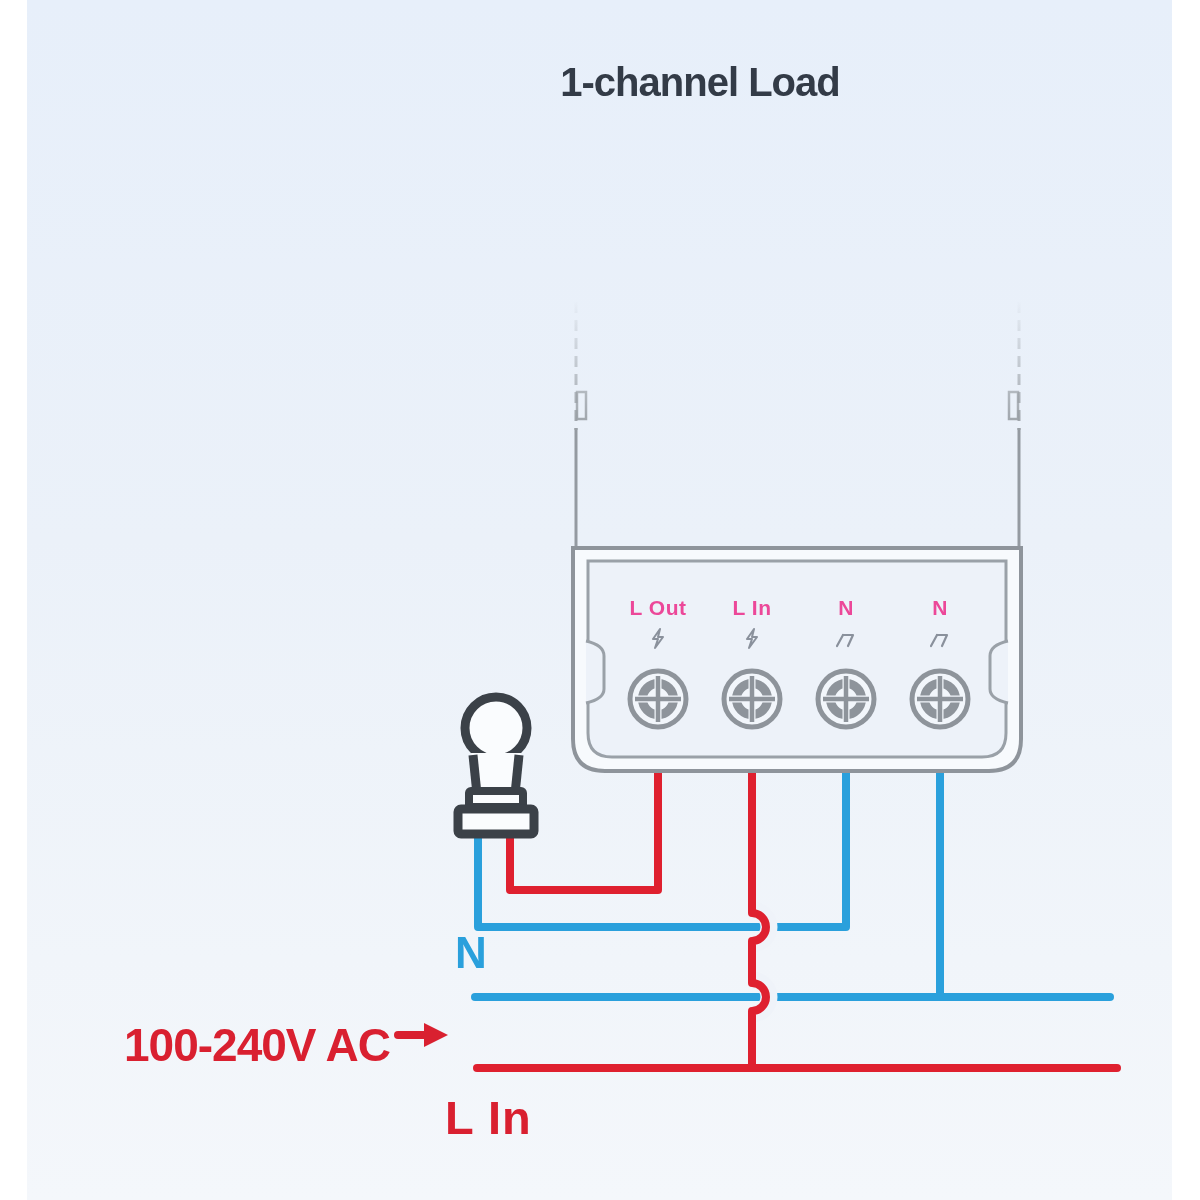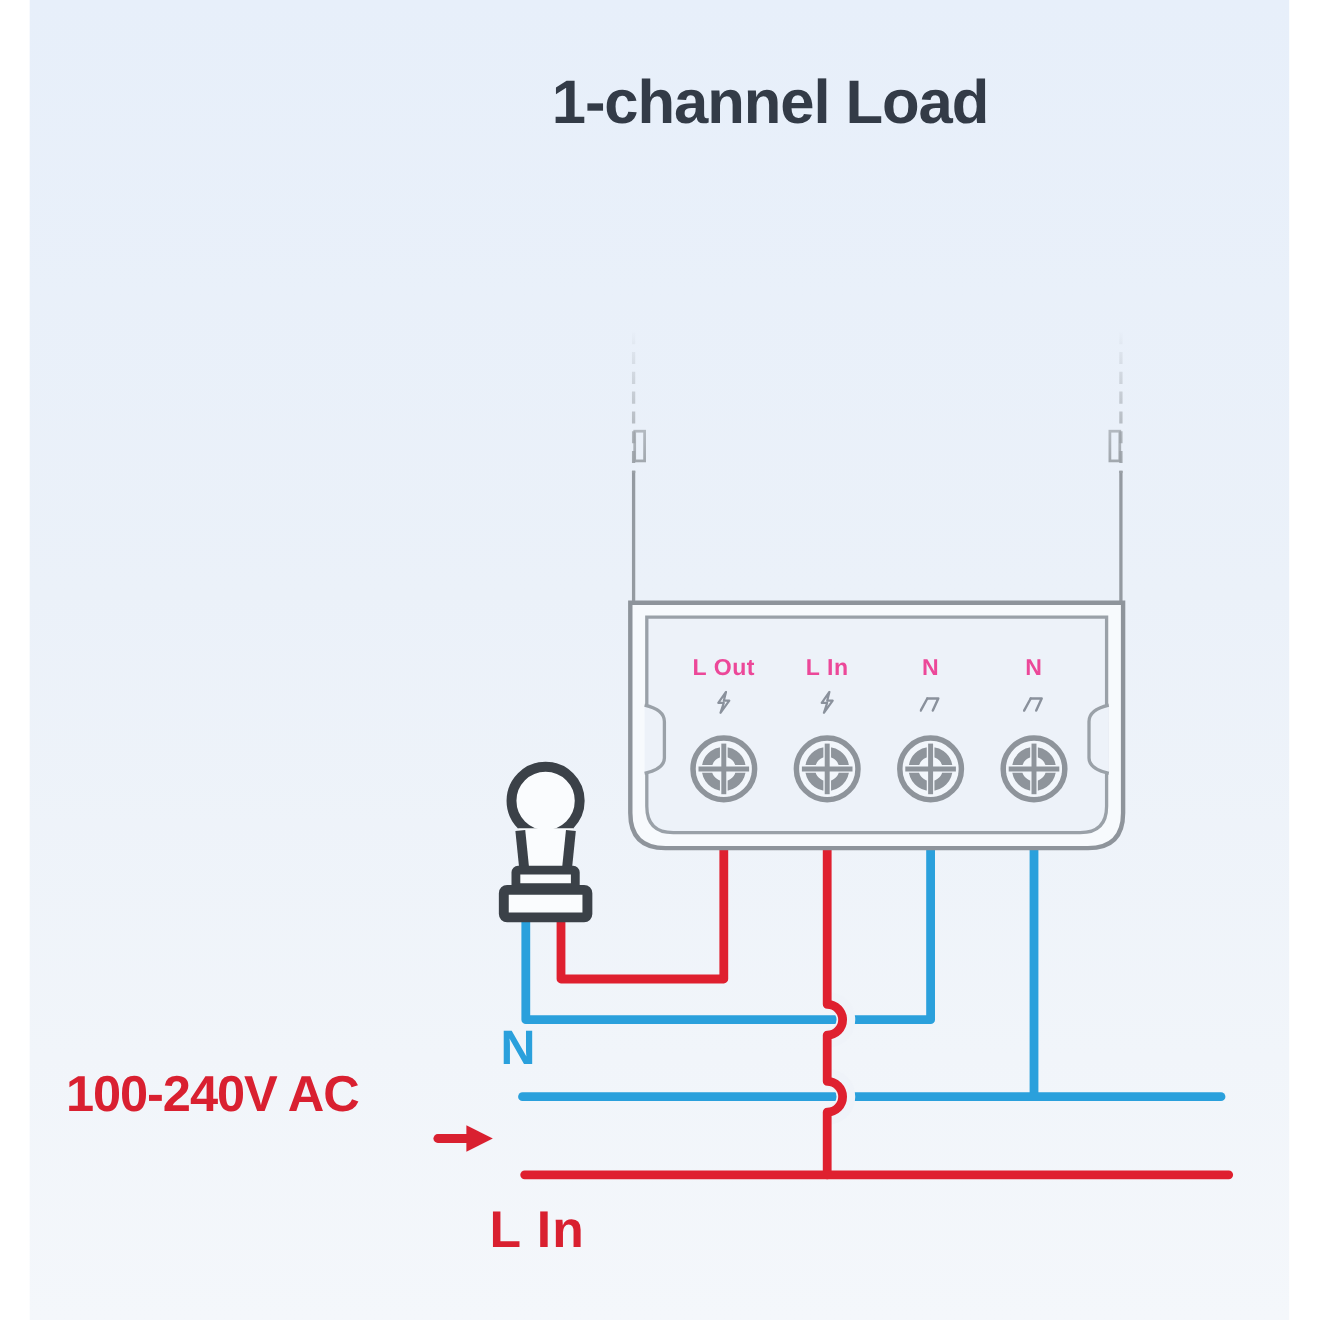--- a/index.html
+++ b/index.html
@@ -7,35 +7,35 @@
     position:relative;width:1200px;height:1200px;overflow:hidden;
     background:#ffffff;
     font-family:"Liberation Sans","DejaVu Sans",sans-serif;
   }
   .bg{
     position:absolute;top:0;bottom:0;left:27px;right:28px;
     background:linear-gradient(180deg,#e7effa 0%,#ebf1f9 45%,#f1f5fa 80%,#f4f7fb 100%);
   }
   .title{
     position:absolute;top:60px;left:200px;width:1000px;
-    text-align:center;font-size:56px;font-weight:bold;color:#333b47;
+    text-align:center;font-size:40px;font-weight:bold;color:#333b47;
     letter-spacing:-1px;
   }
   .svg-layer{position:absolute;left:0;top:0;}
   .t-label{
     position:absolute;width:120px;top:596px;text-align:center;
     font-size:21px;font-weight:600;color:#ec4899;letter-spacing:0.5px;
   }
   .t-icon{position:absolute;top:628px;}
   .n-label{
     position:absolute;left:455px;top:928px;
     font-size:44px;font-weight:bold;color:#2aa0dc;
   }
   .voltage-label{
-    position:absolute;left:60px;top:967px;width:330px;text-align:left;
+    position:absolute;left:60px;top:1018px;width:330px;text-align:right;
     font-size:46px;font-weight:bold;color:#d92030;letter-spacing:-1px;
   }
   .lin-label{
     position:absolute;left:445px;top:1090px;
     font-size:47px;font-weight:bold;color:#d92030;letter-spacing:1px;
   }
 </style>
 </head>
 <body>
 

